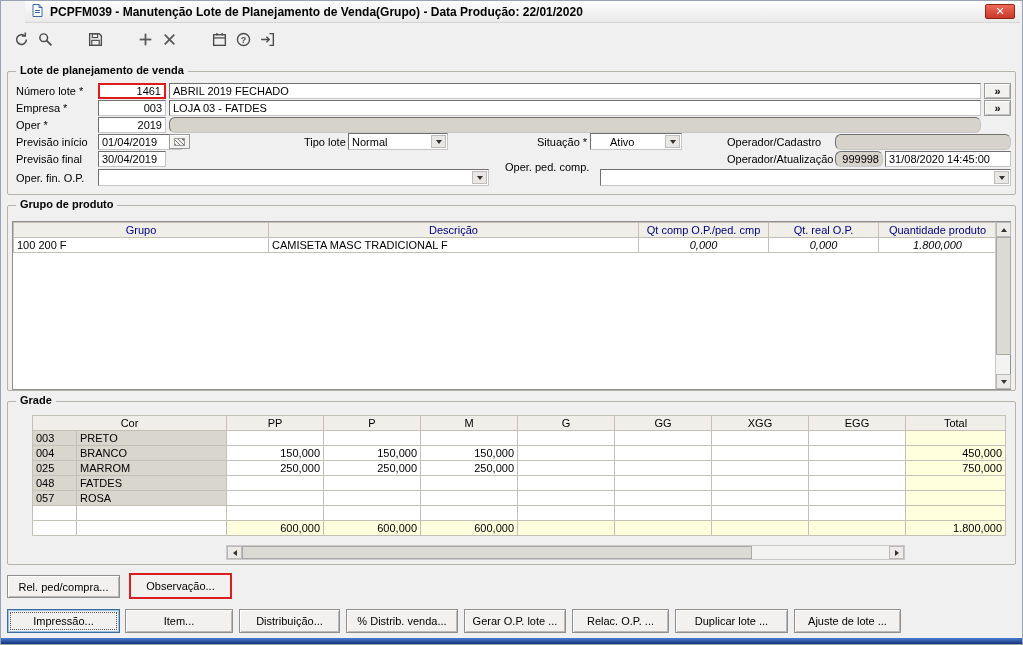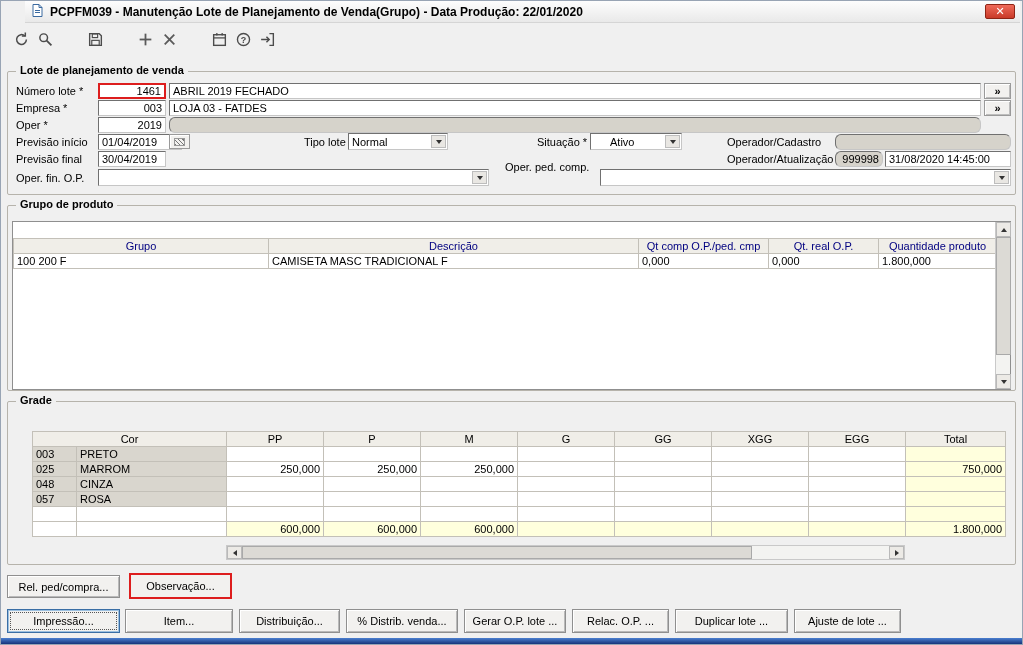--- a/index.html
+++ b/index.html
@@ -31,26 +31,26 @@
   .mini-btn { position:absolute; height:15px; width:21px; background:#f2f1ef; border:1px solid #9a9a9a; box-shadow:inset 1px 1px 0 #fff; display:flex; align-items:center; justify-content:center; }
   .hatch { width:11px; height:8px; background:repeating-linear-gradient(45deg,#777 0 1px,transparent 1px 3px); border:1px solid #999; }
   .select { position:absolute; height:17px; background:#fff; border:1px solid; border-color:#707070 #c6c6c6 #c6c6c6 #707070; padding:0 18px 0 3px; display:flex; align-items:center; overflow:hidden; white-space:nowrap; }
   .dd-btn { position:absolute; right:1px; top:1px; bottom:1px; width:15px; background:#e9e7e3; border:1px solid #bdbdbd; display:flex; align-items:center; justify-content:center; }
   .tri-down { width:0; height:0; border-left:3px solid transparent; border-right:3px solid transparent; border-top:4px solid #333; }
   .tri-up { width:0; height:0; border-left:3px solid transparent; border-right:3px solid transparent; border-bottom:4px solid #333; }
   .tri-left { width:0; height:0; border-top:3px solid transparent; border-bottom:3px solid transparent; border-right:4px solid #333; }
   .tri-right { width:0; height:0; border-top:3px solid transparent; border-bottom:3px solid transparent; border-left:4px solid #333; }
 
   
-  table { border-collapse:collapse; table-layout:fixed;margin-top:16px; }
+  table { border-collapse:collapse; table-layout:fixed; }
   th, td { border:1px solid #c3c0b8; height:15px; padding:0 3px; font-size:11px; font-weight:normal; overflow:hidden; white-space:nowrap; }
   
   #pt-container { position:absolute; left:4px; top:15px; width:999px; height:169px; background:#fff; border:1px solid #8f8f8f; }
   #pt th { background:#f0eee8; color:#000080; text-align:center; }
-  .pc2,.pc3,.pc4 { text-align:left; }
+  .pc2,.pc3,.pc4 { text-align:center;font-style:italic; }
   
   #gt { position:absolute; left:24px; top:13px; }
   #gt th { background:#f0eee8; text-align:center; }
   .gc-code,.gc-cor { background:#d9d6ce; }
   .gc-num { background:#fff; text-align:right; }
   .gc-total { background:#ffffdd; text-align:right; }
   .gc-blank { background:#fff; }
   .gc-sum { background:#ffffdd; text-align:right; }
 
   
@@ -285,34 +285,46 @@
             <td class="gc-num"></td>
             <td class="gc-num"></td>
             <td class="gc-num"></td>
             <td class="gc-num"></td>
             <td class="gc-num"></td>
             <td class="gc-num"></td>
             <td class="gc-num"></td>
             <td class="gc-total"></td>
           </tr>
           <tr>
+            <td class="gc-code">004</td>
+            <td class="gc-cor">BRANCO</td>
+            <td class="gc-num">150,000</td>
+            <td class="gc-num">150,000</td>
+            <td class="gc-num">150,000</td>
+            <td class="gc-num"></td>
+            <td class="gc-num"></td>
+            <td class="gc-num"></td>
+            <td class="gc-num"></td>
+            <td class="gc-total">450,000</td>
+          </tr>
+          <tr>
             <td class="gc-code">025</td>
             <td class="gc-cor">MARROM</td>
             <td class="gc-num">250,000</td>
             <td class="gc-num">250,000</td>
             <td class="gc-num">250,000</td>
             <td class="gc-num"></td>
             <td class="gc-num"></td>
             <td class="gc-num"></td>
             <td class="gc-num"></td>
             <td class="gc-total">750,000</td>
           </tr>
           <tr>
             <td class="gc-code">048</td>
-            <td class="gc-cor">CINZA</td>
+            <td class="gc-cor">FATDES</td>
             <td class="gc-num"></td>
             <td class="gc-num"></td>
             <td class="gc-num"></td>
             <td class="gc-num"></td>
             <td class="gc-num"></td>
             <td class="gc-num"></td>
             <td class="gc-num"></td>
             <td class="gc-total"></td>
           </tr>
           <tr>

